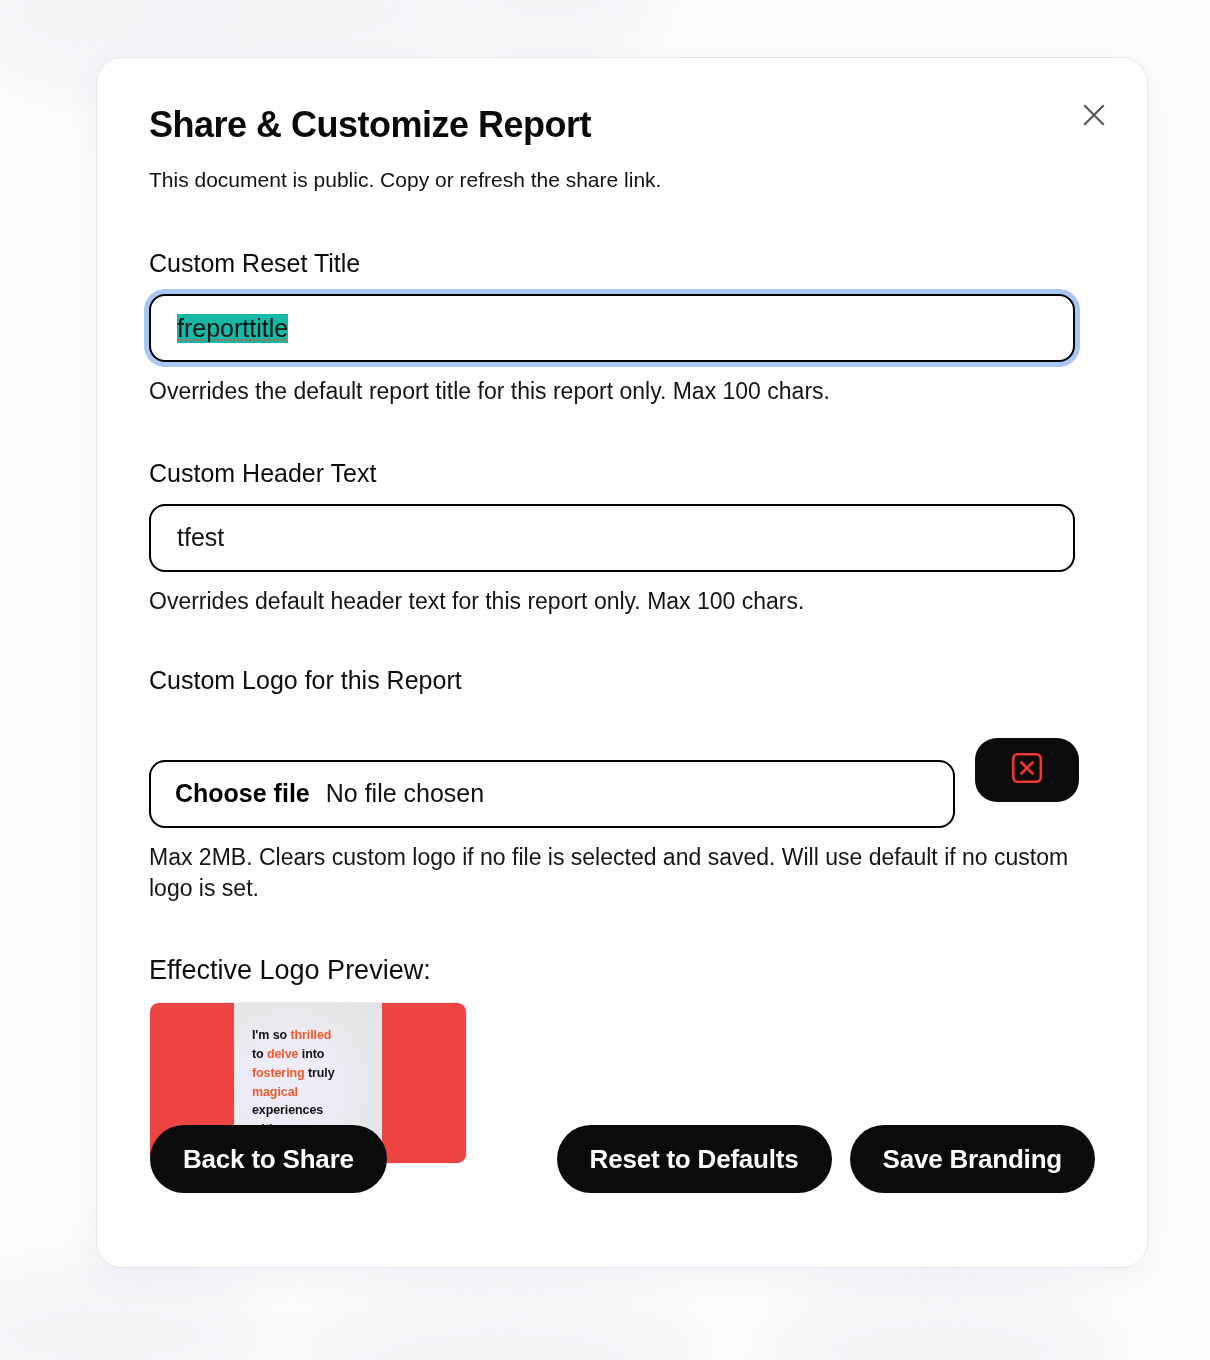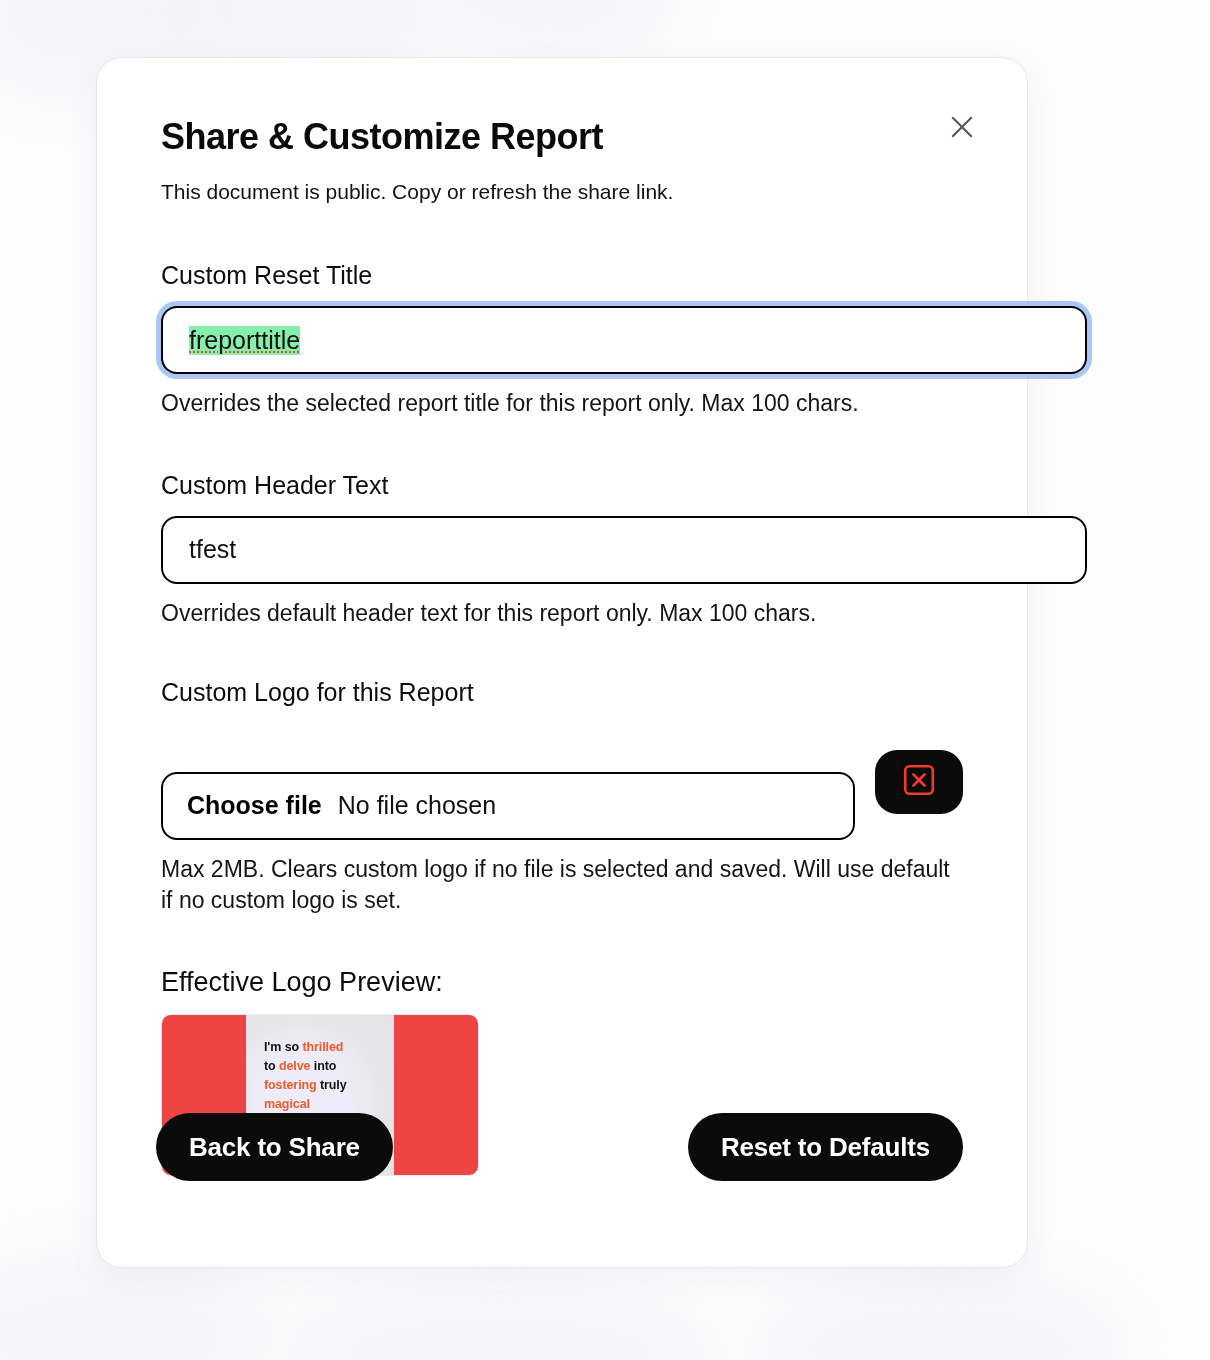--- a/index.html
+++ b/index.html
@@ -28,27 +28,27 @@
   .bg-blob.b2 { left: 150px; top: -80px;  width: 300px; height: 180px; }
   .bg-blob.b3 { left: 430px; top: -90px;  width: 240px; height: 160px; }
   .bg-blob.b4 { left: -60px; top: 1255px; width: 330px; height: 160px; }
   .bg-blob.b5 { left: 290px; top: 1280px; width: 420px; height: 150px; }
   .bg-blob.b6 { left: 760px; top: 1270px; width: 360px; height: 160px; }
 
   .modal {
     position: absolute;
     left: 96px;
     top: 57px;
-    width: 932px;
+    width: 1052px;
     height: 1211px;
     background: #ffffff;
     border: 1px solid #e6e6f0;
     border-radius: 26px;
     box-shadow: 0 10px 34px rgba(80,80,120,0.055);
-    padding: 12px;
+    padding: 0;
   }
   .modal-inner {
     position: relative;
     height: 100%;
     padding: 46px 52px 0 52px;
   }
 
   .close-btn {
     position: absolute;
     top: 40px;
@@ -106,21 +106,21 @@
     padding: 0 26px;
     outline: none;
     display: flex;
     align-items: center;
   }
   .text-input.focused {
     box-shadow: 0 0 0 5px #aac6f4;
   }
   .input-value { display: inline-block; }
   .input-value.selected {
-    background: #86efac;
+    background: #14b8a6;
     color: #111;
     
     text-decoration: underline;
     text-decoration-color: #ea4b36;
     text-decoration-style: dotted;
     text-decoration-thickness: 2px;
     text-underline-offset: 3px;
   }
 
   .helper-text {
@@ -215,21 +215,21 @@
     width: 9px;
     height: 9px;
     background: #111;
     border-radius: 50%;
     vertical-align: -1px;
     margin-left: 2px;
   }
 
   .actions {
     position: absolute;
-    left: 47px;
+    left: 53px;
     right: 52px;
     bottom: 74px;
     display: flex;
     justify-content: space-between;
     align-items: flex-start;
   }
   .btn {
     background: #0b0b0b;
     color: #ffffff;
     border: none;
@@ -267,21 +267,21 @@
     </button>
 
     <h1 class="modal-title">Share &amp; Customize Report</h1>
     <p class="modal-subtitle">This document is public. Copy or refresh the share link.</p>
 
     <div class="field-group">
       <label class="field-label">Custom Reset Title</label>
       <div class="text-input focused">
         <span class="input-value selected">freporttitle</span>
       </div>
-      <div class="helper-text">Overrides the selected report title for this report only. Max 100 chars.</div>
+      <div class="helper-text">Overrides the default report title for this report only. Max 100 chars.</div>
     </div>
 
     <div class="field-group second">
       <label class="field-label">Custom Header Text</label>
       <div class="text-input">
         <span class="input-value">tfest</span>
       </div>
       <div class="helper-text">Overrides default header text for this report only. Max 100 chars.</div>
     </div>
 
@@ -317,17 +317,18 @@
               <div><span>with..</span><span class="logo-dot"></span></div>
             </div>
         </div>
       </div>
     </div>
 
     <div class="actions">
       <button class="btn">Back to Share</button>
       <div class="btn-right-group">
         <button class="btn">Reset to Defaults</button>
+        <button class="btn">Save Branding</button>
       </div>
     </div>
 
   </div>
 </div>
 
 </body></html>

